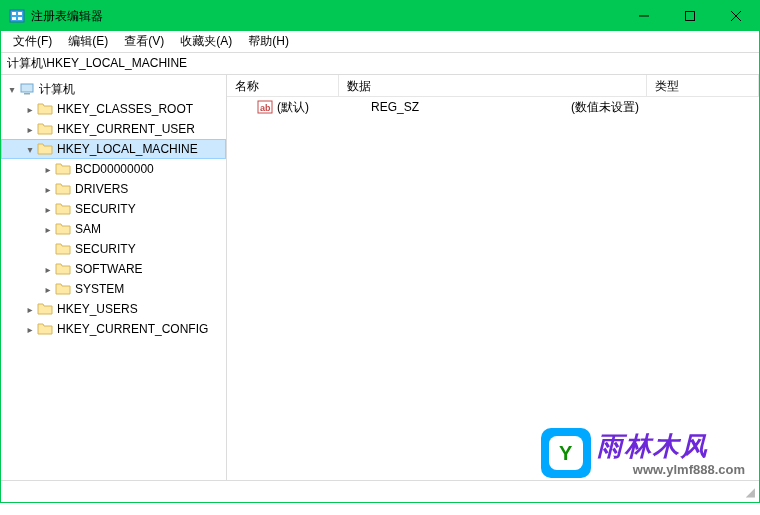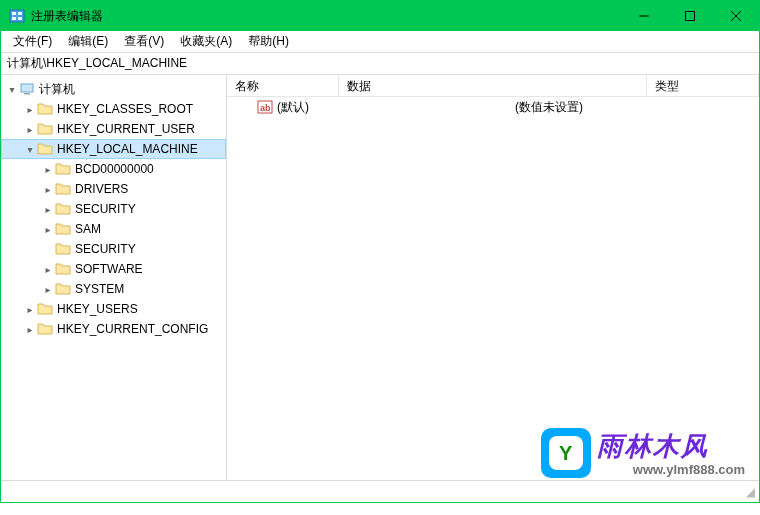--- a/index.html
+++ b/index.html
@@ -189,20 +189,23 @@
         <div class="col c2">类型</div>
       </div>
       <div class="vrow">
         <div class="col c1">
           <svg class="vicon" viewBox="0 0 16 16">
             <rect x="1" y="2" width="14" height="12" fill="#fff" stroke="#c74a4a"></rect>
             <text x="3" y="12" font-size="9" fill="#c74a4a" font-weight="bold">ab</text>
           </svg>
           <span>(默认)</span>
         </div>
+        <div class="col c2">
+            <span>REG_SZ</span>
+          </div>
         <div class="col c3">
             <span>(数值未设置)</span>
           </div>
       </div>
     </div>
 
   </div>
 
   <div class="statusbar">
     <span class="grip">◢</span>

